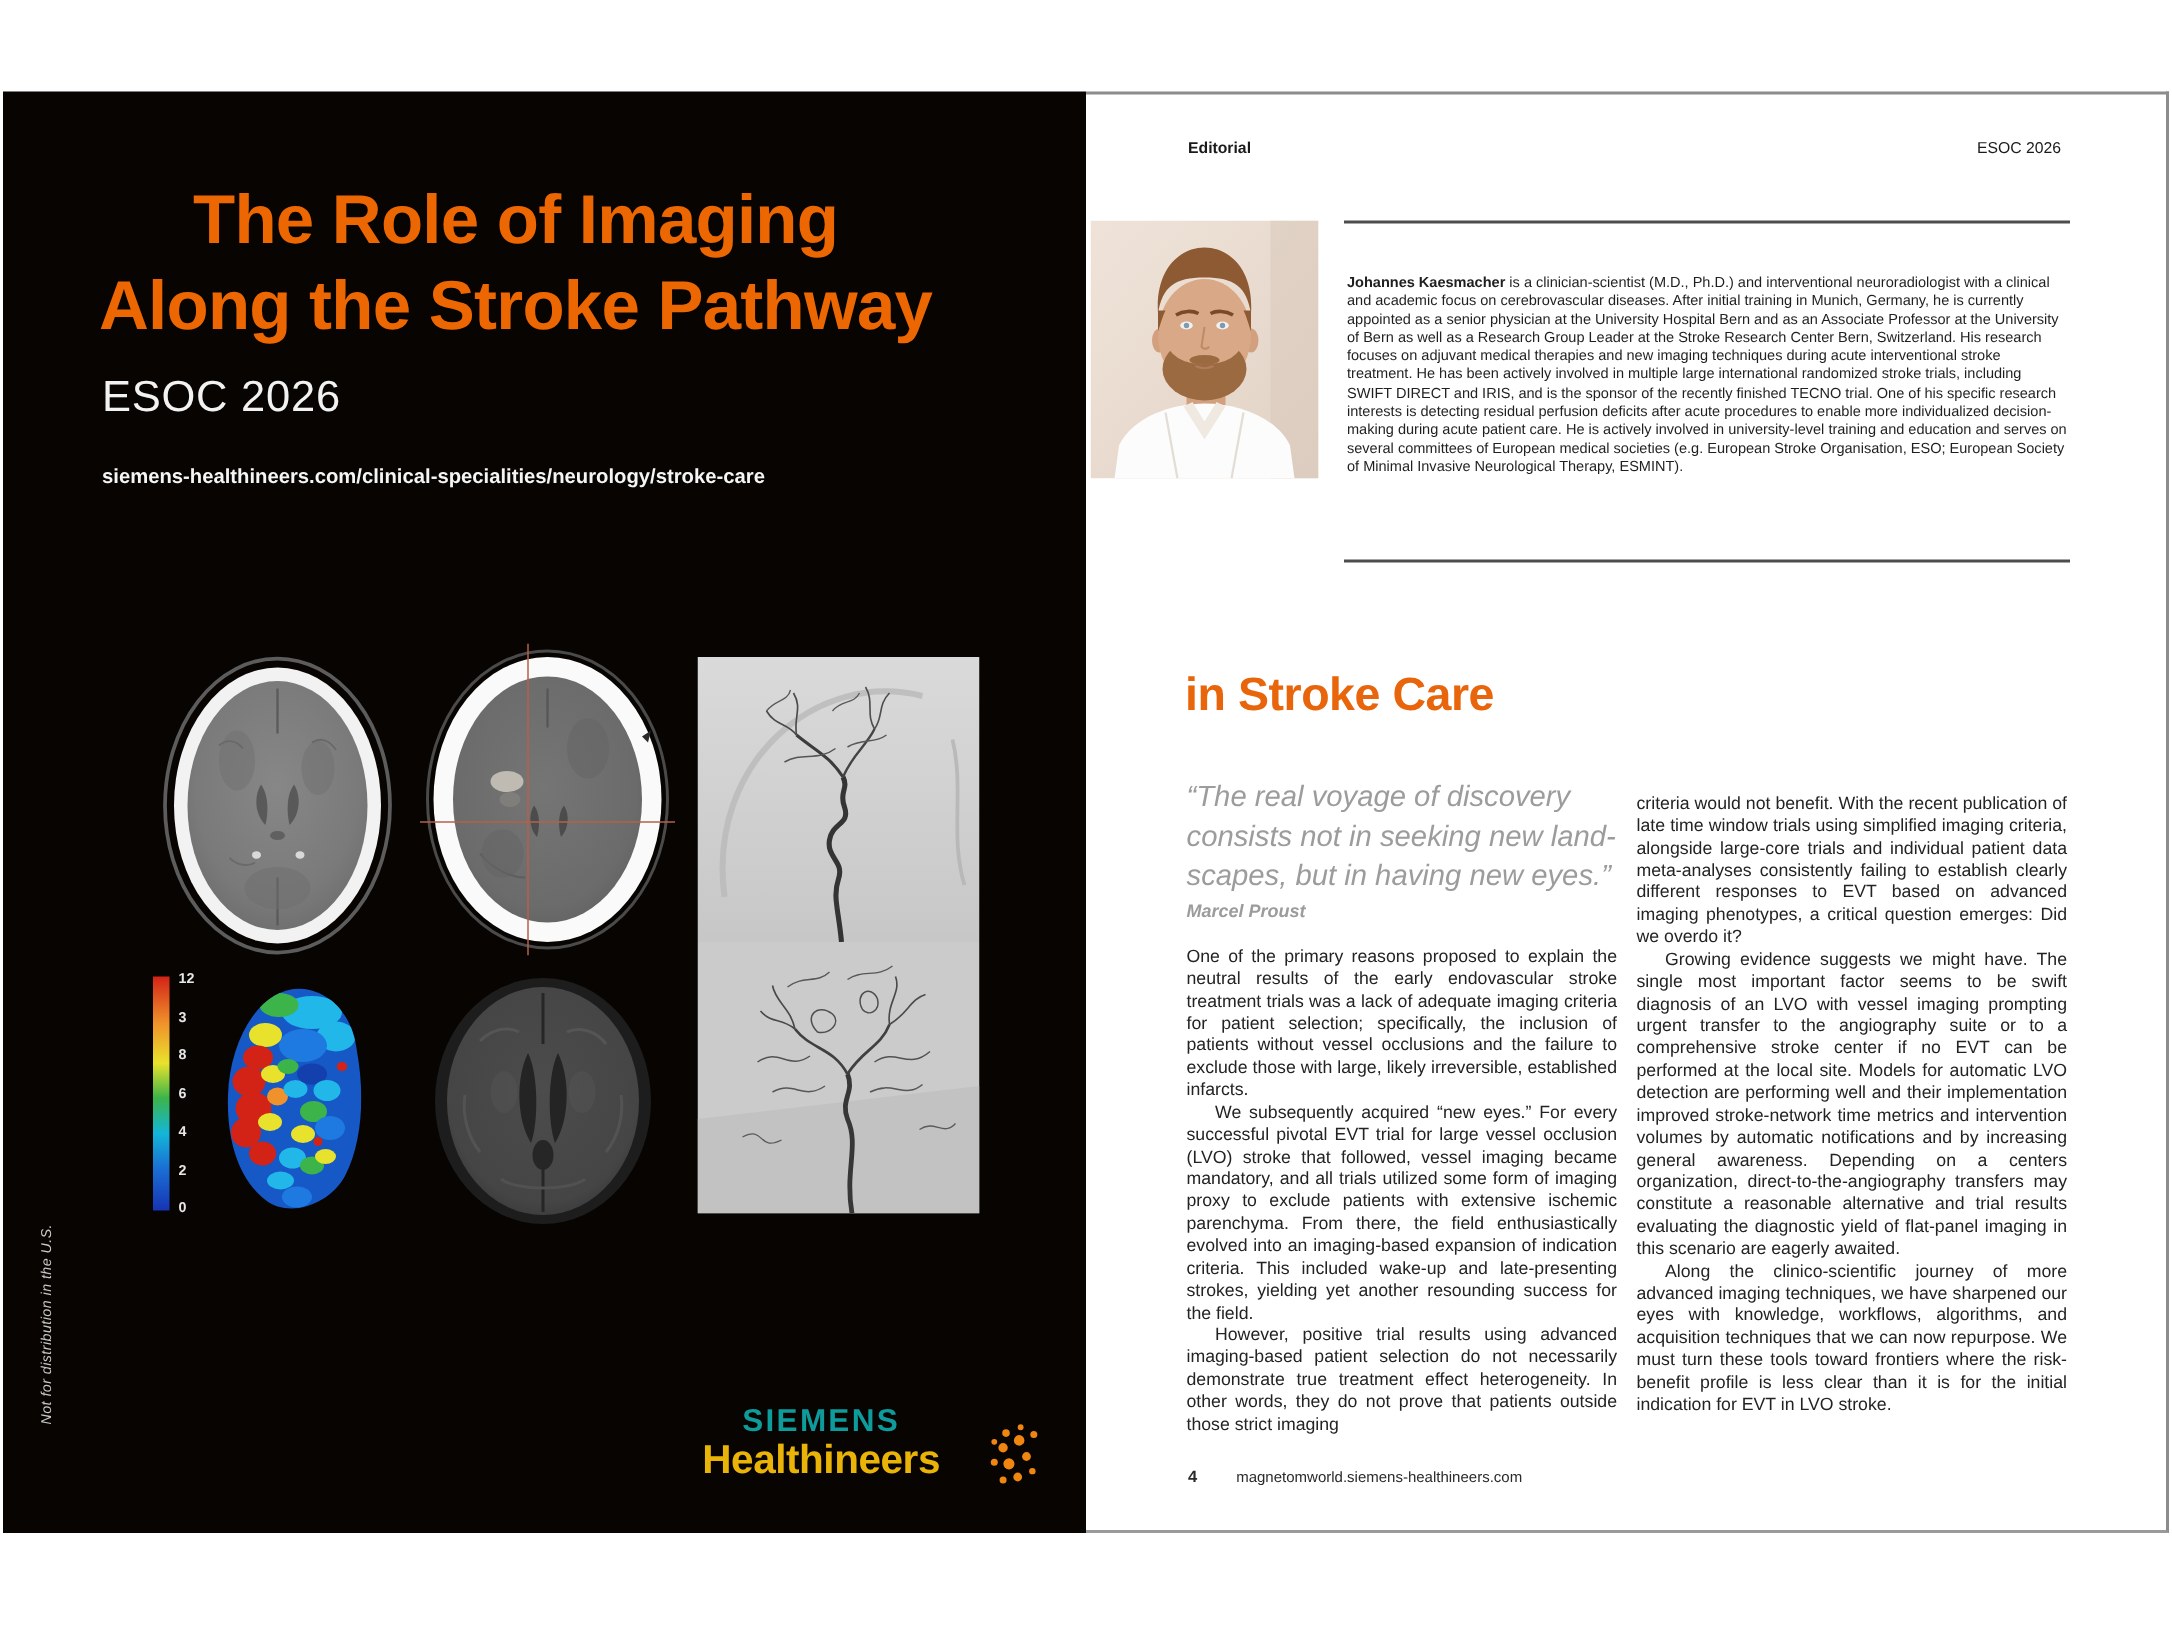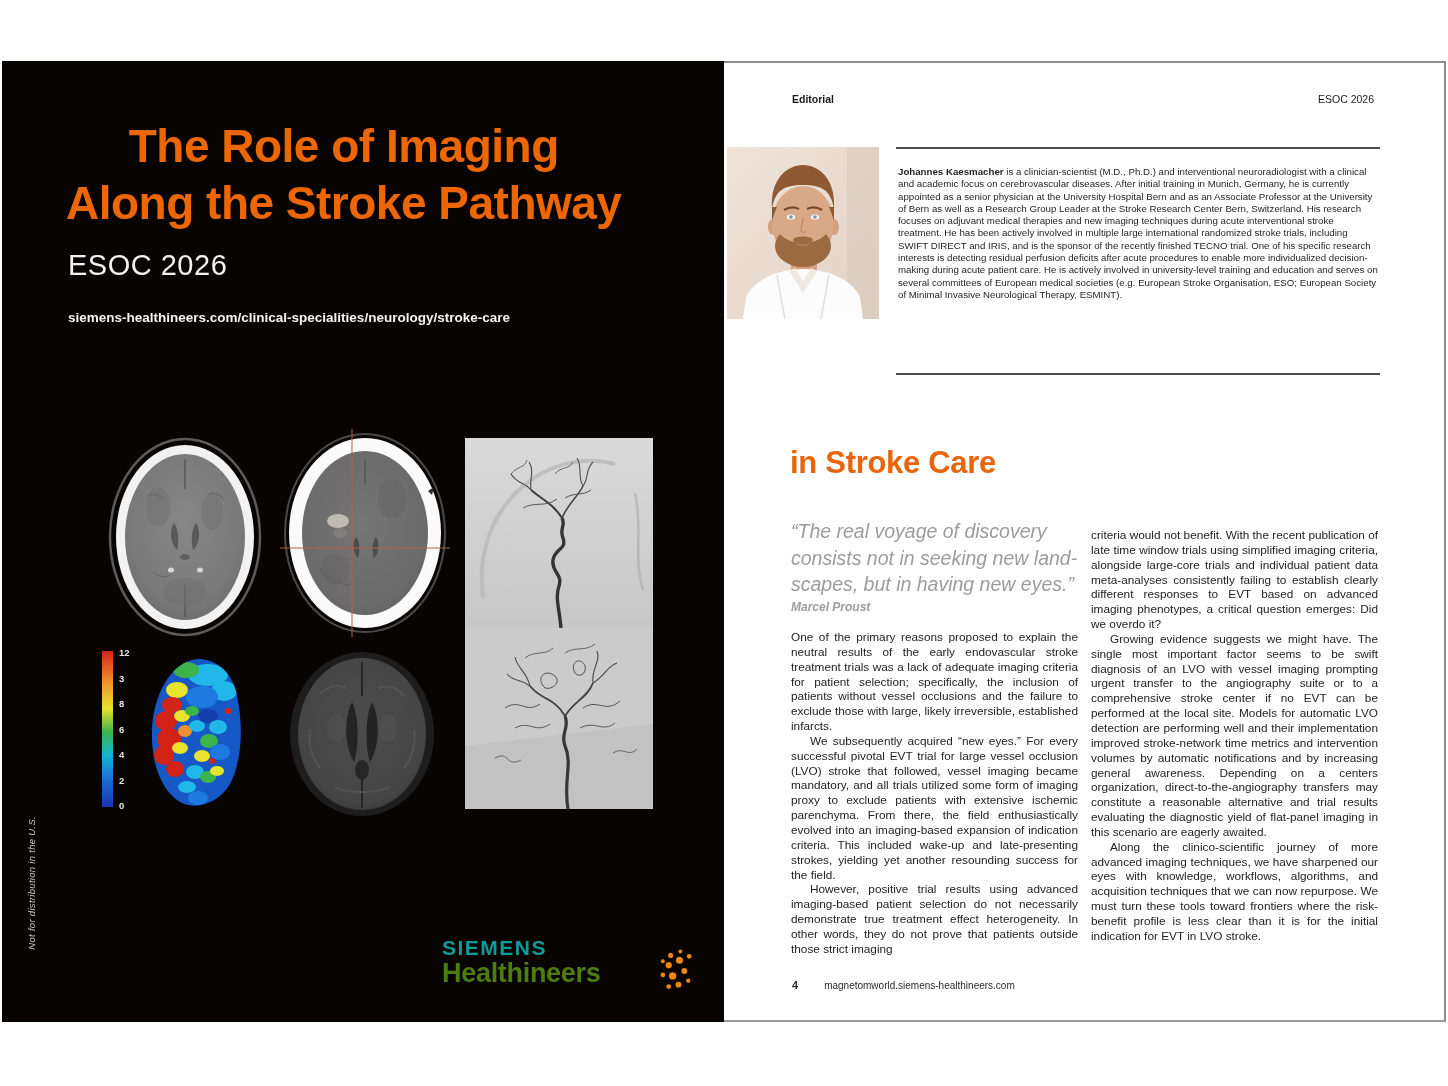--- a/index.html
+++ b/index.html
@@ -22,32 +22,32 @@
   .perfusion { left:144px; top:594px; }
   .dwi { left:284px; top:589px; }
 
   .colorbar-wrap { position:absolute; left:100px; top:586px; width:48px; height:164px; display:flex; }
   .colorbar { width:11px; height:156px; margin-top:4px;
     background:linear-gradient(to top, #1734b5 0%, #1a6fd4 18%, #13b6d8 33%, #3cb44a 48%, #e8e22c 63%, #f0922b 80%, #d television2317 90%, #d32317 100%);
     background:linear-gradient(to top, #1734b5 0%, #1a6fd4 18%, #13b6d8 33%, #3cb44a 48%, #e8e22c 63%, #f0922b 80%, #d32317 100%); }
   .colorbar-labels { display:flex; flex-direction:column; justify-content:space-between; height:164px; margin-left:6px; font-size:9.5px; font-weight:bold; color:#e8e8e8;gap:12px; }
 
   .logo { position:absolute; left:440px; top:876px; width:250px; display:flex; align-items:flex-start; }
-  .logo-text { width:216px; text-align:left; }
+  .logo-text { width:216px; text-align:center; }
   .logo-siemens { font-size:21px; font-weight:bold; color:#0d9b9b; letter-spacing:1.5px; line-height:22px; }
-  .logo-health { font-size:27px; font-weight:bold; color:#4d7c0f; line-height:28px; letter-spacing:-0.3px; }
+  .logo-health { font-size:27px; font-weight:bold; color:#eab308; line-height:28px; letter-spacing:-0.3px; }
   .logo-dots { margin-left:4px; margin-top:10px; }
 
   
   .page-right { position:absolute; left:724px; top:61px; width:722px; height:961px; background:#ffffff; border-top:2px solid #8c8c8c; border-right:2px solid #8c8c8c; border-bottom:2px solid #9a9a9a; overflow:hidden;text-decoration:underline; }
   .runhead-left { position:absolute; left:68px; top:30px; font-size:10.5px; font-weight:bold; color:#1a1a1a; }
   .runhead-right { position:absolute; right:70px; top:30px; font-size:10.5px; color:#1a1a1a; }
 
   .portrait { position:absolute; left:3px; top:84px; }
-  .bio-block { position:absolute; left:172px; top:84px; width:484px; border-top:2px solid #4d4d4d; border-bottom:2px solid #4d4d4d; padding:17px 2px 16px 2px; min-height:228px; }
+  .bio-block { position:absolute; left:172px; top:84px; width:484px; border-top:2px solid #4d4d4d; border-bottom:2px solid #4d4d4d; padding:34px 2px 16px 2px; min-height:228px; }
   .bio-text { font-size:9.7px; line-height:12.3px; color:#1f1f1f; text-align:left; }
   .bio-text b { font-weight:bold; }
 
   .article-title { position:absolute; left:66px; top:340px; font-size:31px; line-height:40px; font-weight:bold; color:#E8650C; letter-spacing:-0.3px; }
   .quote { position:absolute; left:67px; top:455px; font-size:19.5px; line-height:26.5px; font-style:italic; color:#9c9c9c; }
   .quote-attrib { position:absolute; left:67px; top:537px; font-size:12px; font-weight:bold; font-style:italic; color:#9c9c9c; }
 
   .col { position:absolute; width:287px; font-size:11.8px; line-height:14.85px; color:#232323; text-align:justify; }
   .col p + p { text-indent:19px; }
   .col-1 { left:67px; top:567px; }

